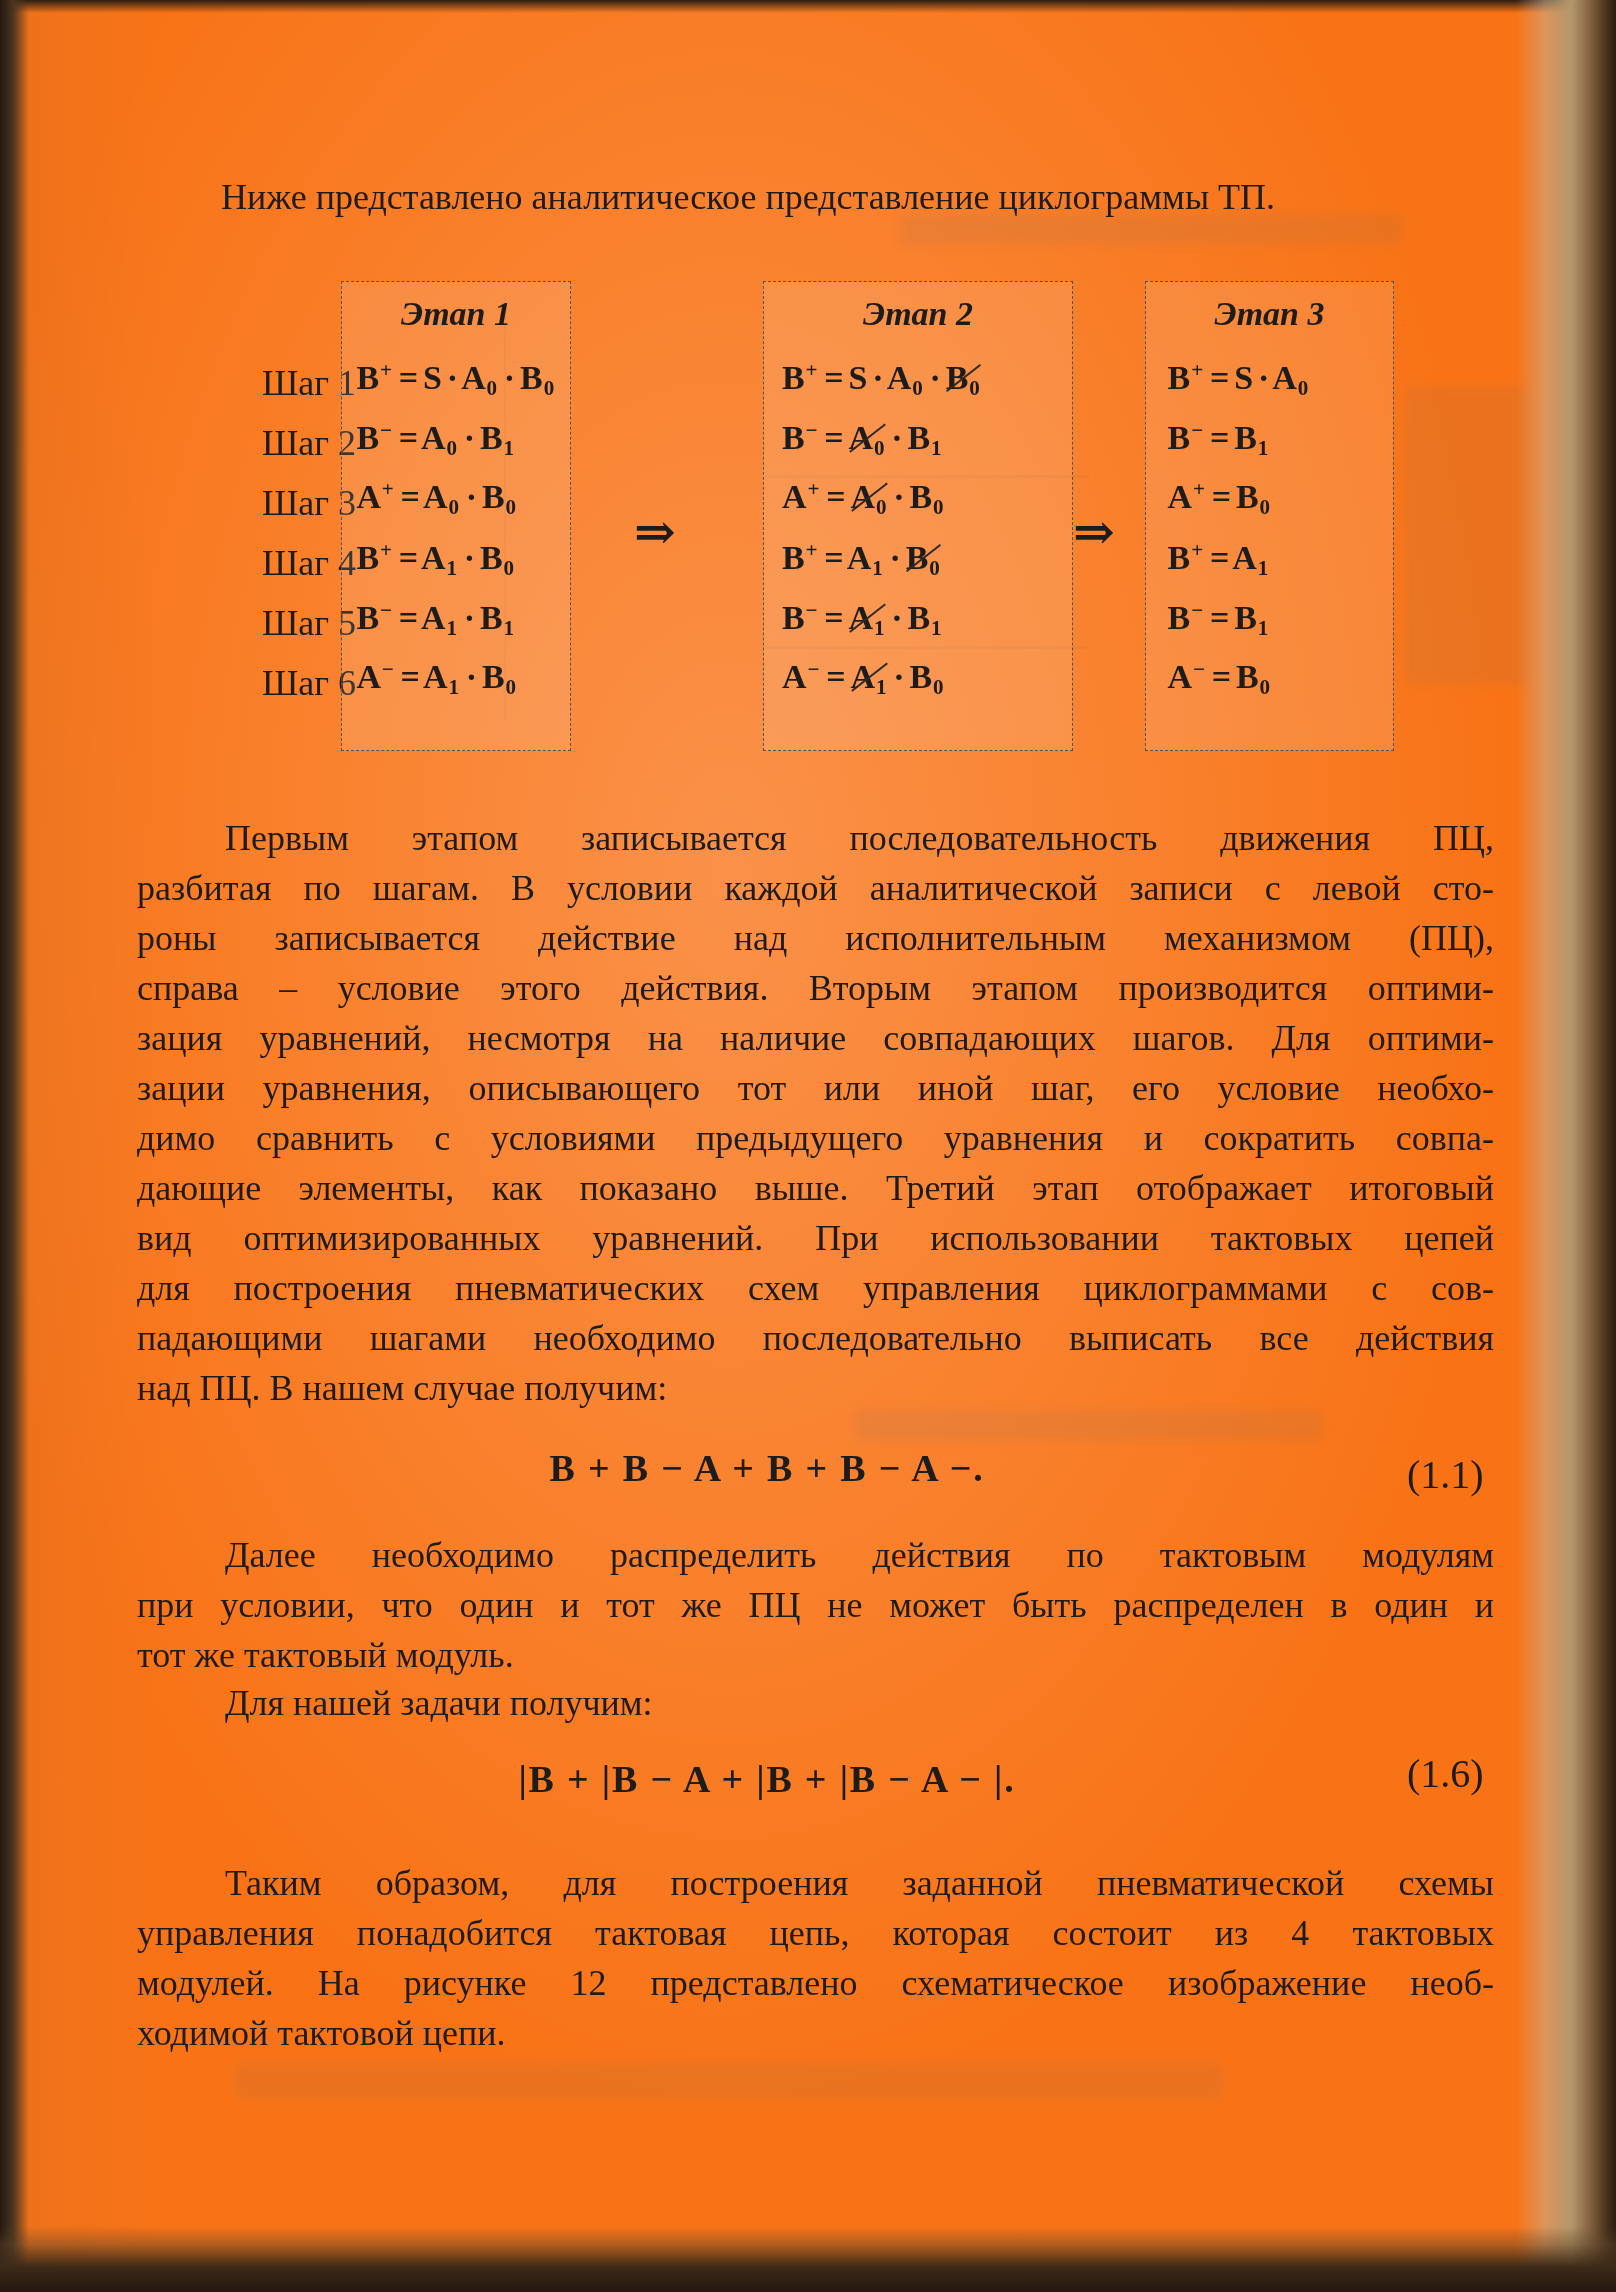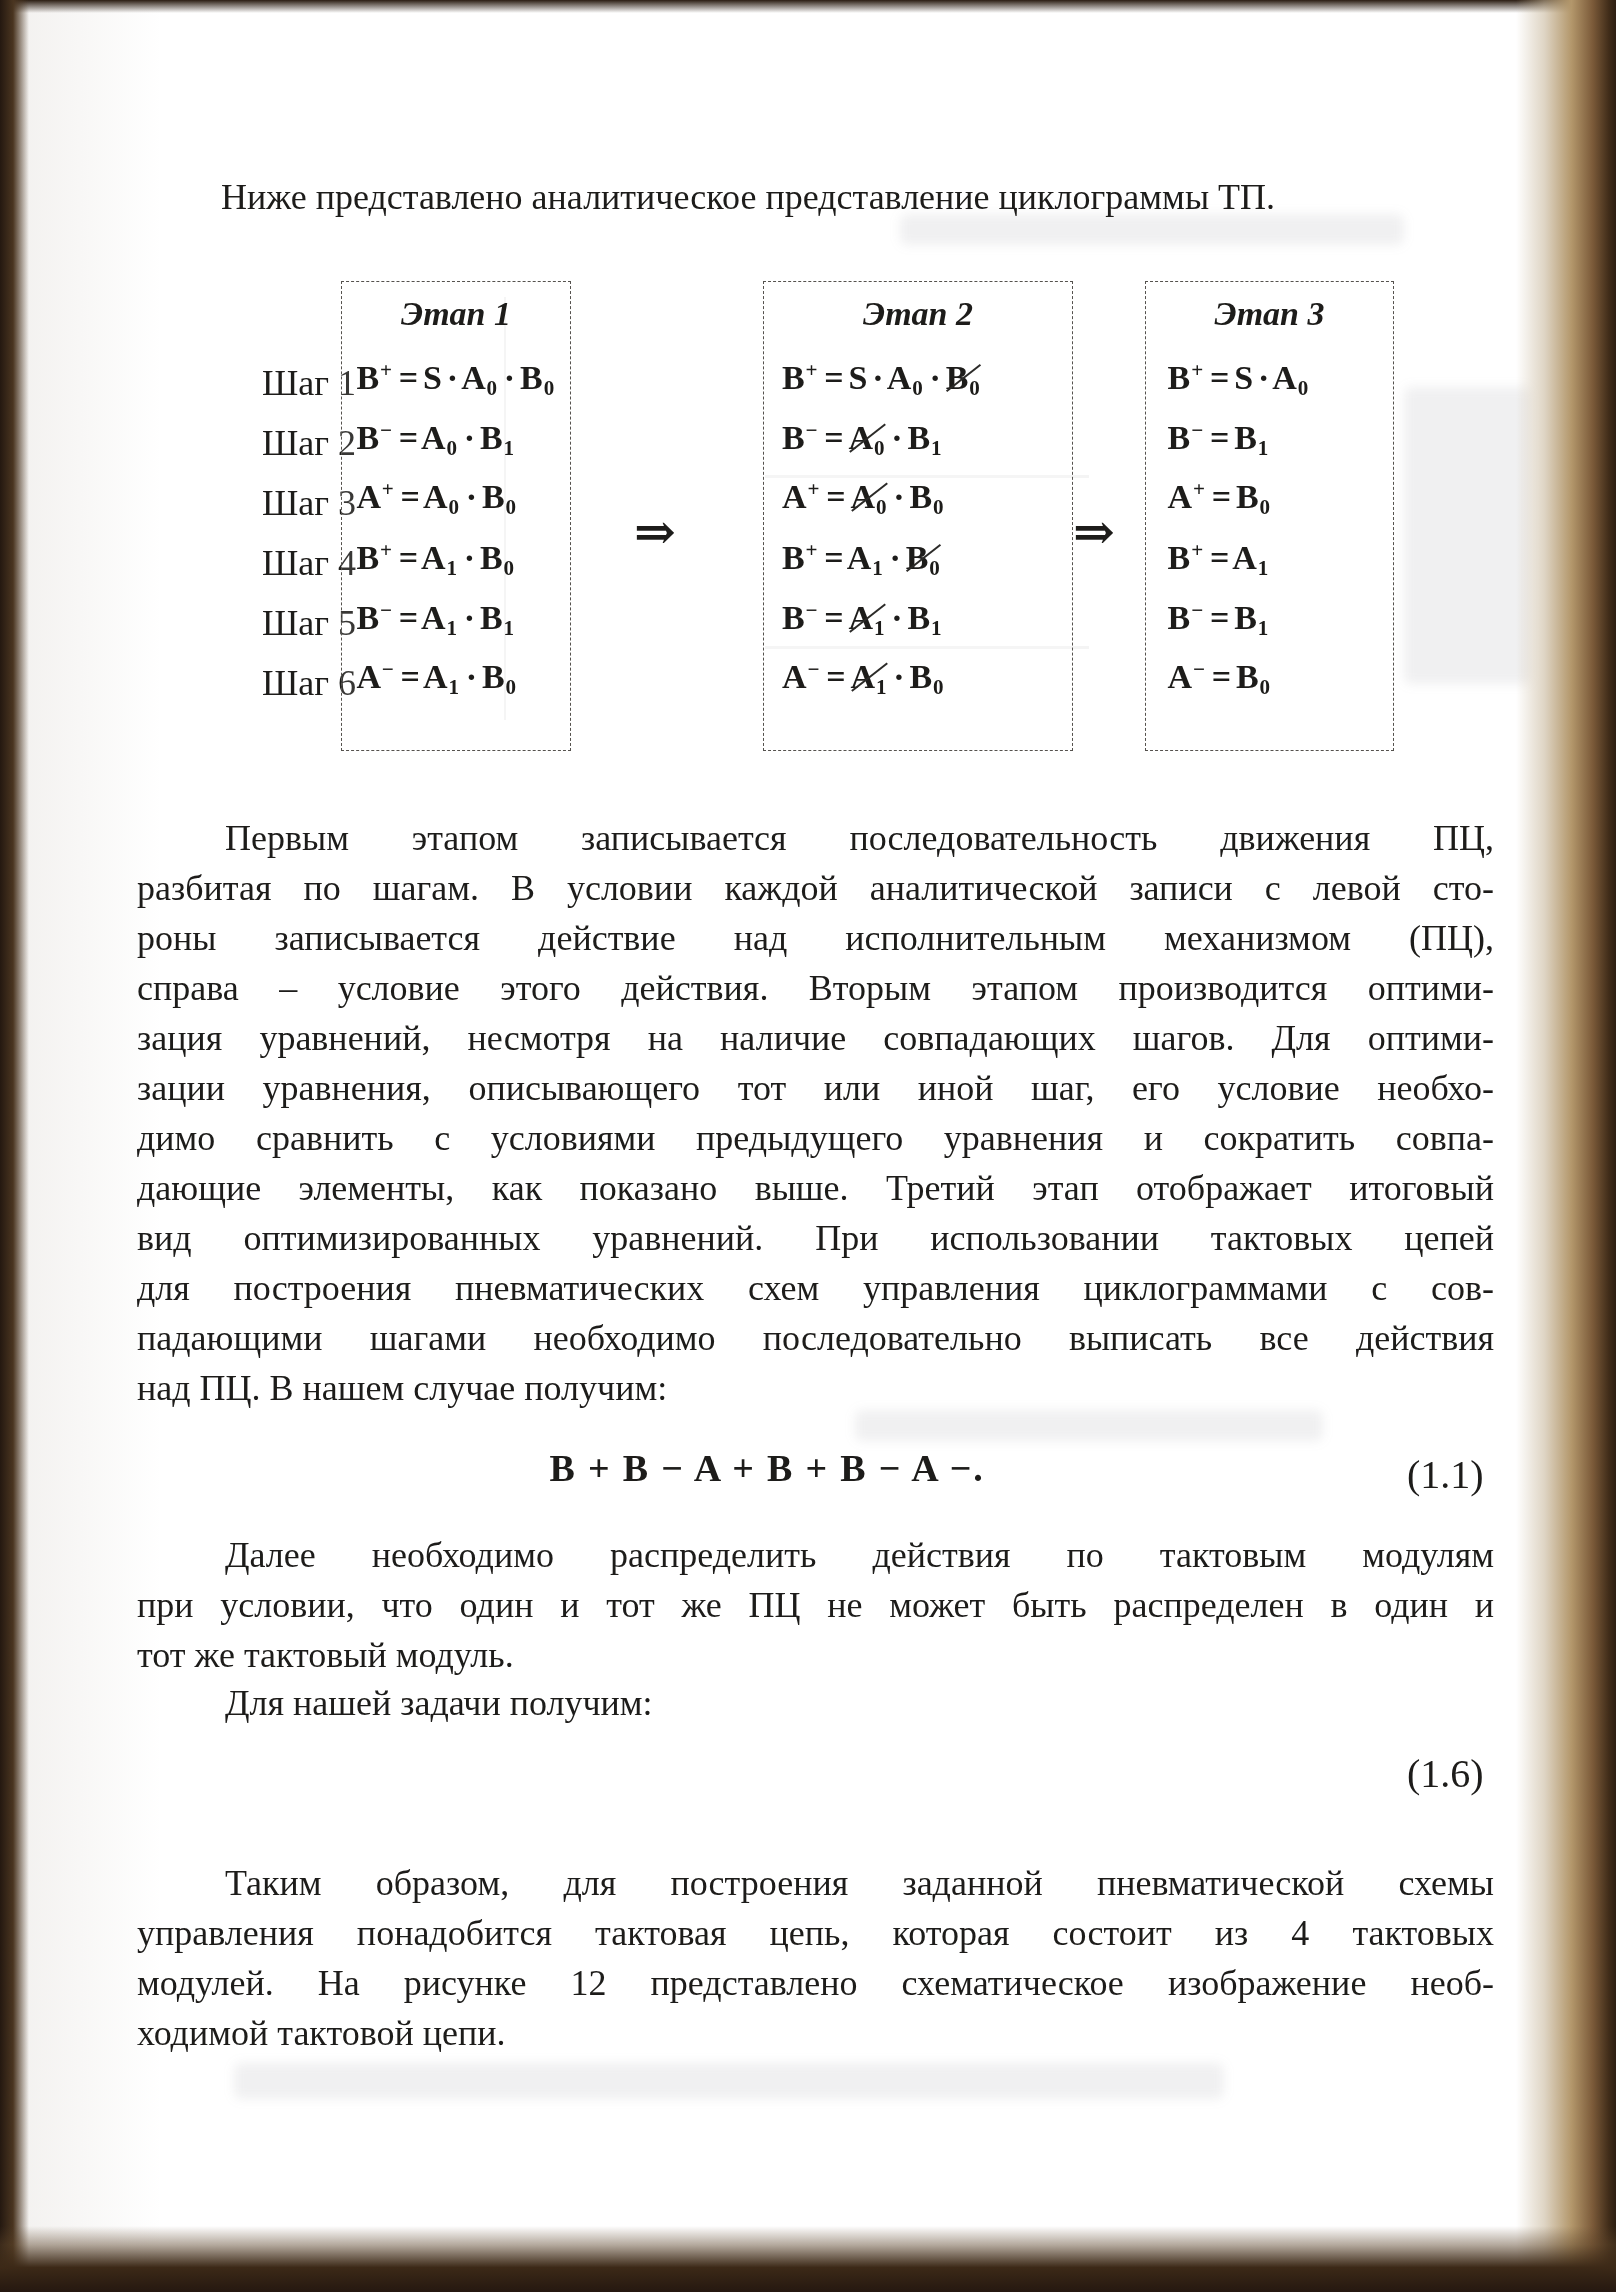--- a/index.html
+++ b/index.html
@@ -1,16 +1,16 @@
 <!DOCTYPE html>
 <html style="font-size:14.4px"><head>
 <meta charset="utf-8">
 <style>
   html,body{margin:0;padding:0;background:#1f1710;}
-  .photo{position:relative;width:1617px;height:2293px;background:#ffffff;overflow:hidden;
+  .photo{position:relative;width:1617px;height:2293px;background:#f97316;overflow:hidden;
          font-family:"Liberation Serif","DejaVu Serif",serif;color:#1d1c1a;}
   
   .edge-top{position:absolute;top:0;left:0;right:0;height:12.6px;
      background:linear-gradient(180deg,#2b1d12 0%,rgba(43,29,18,.45) 55%,rgba(43,29,18,0) 100%);}
   .edge-left{position:absolute;left:0;top:0;bottom:0;width:29px;
      background:linear-gradient(90deg,#241810 0%,#4a3520 45%,rgba(74,53,32,0) 100%);}
   .edge-right{position:absolute;right:0;top:0;bottom:0;width:101px;
      background:linear-gradient(90deg,rgba(234,231,225,0) 0%,rgba(196,178,148,.55) 28%,
        #b3976b 55%,#7b5a39 76%,#402c19 92%,#2a1c10 100%);}
   .edge-bottom{position:absolute;left:0;right:0;bottom:0;height:67px;
@@ -137,20 +137,21 @@
 
   <div class="para p2">
       <div class="tline">Далее необходимо распределить действия по тактовым модулям</div>
       <div class="tline">при условии, что один и тот же ПЦ не может быть распределен в один и</div>
       <div class="tline tline-last">тот же тактовый модуль.</div>
     </div>
   <div class="para p2b">
       <div class="tline tline-last">Для нашей задачи получим:</div>
     </div>
 
+  <div class="disp-eq e2">|B + |B − A + |B + |B − A − |.</div>
   <div class="eq-label l2">(1.6)</div>
 
   <div class="para p3">
       <div class="tline">Таким образом, для построения заданной пневматической схемы</div>
       <div class="tline">управления понадобится тактовая цепь, которая состоит из 4 тактовых</div>
       <div class="tline">модулей. На рисунке 12 представлено схематическое изображение необ-</div>
       <div class="tline tline-last">ходимой тактовой цепи.</div>
     </div>
 
 

